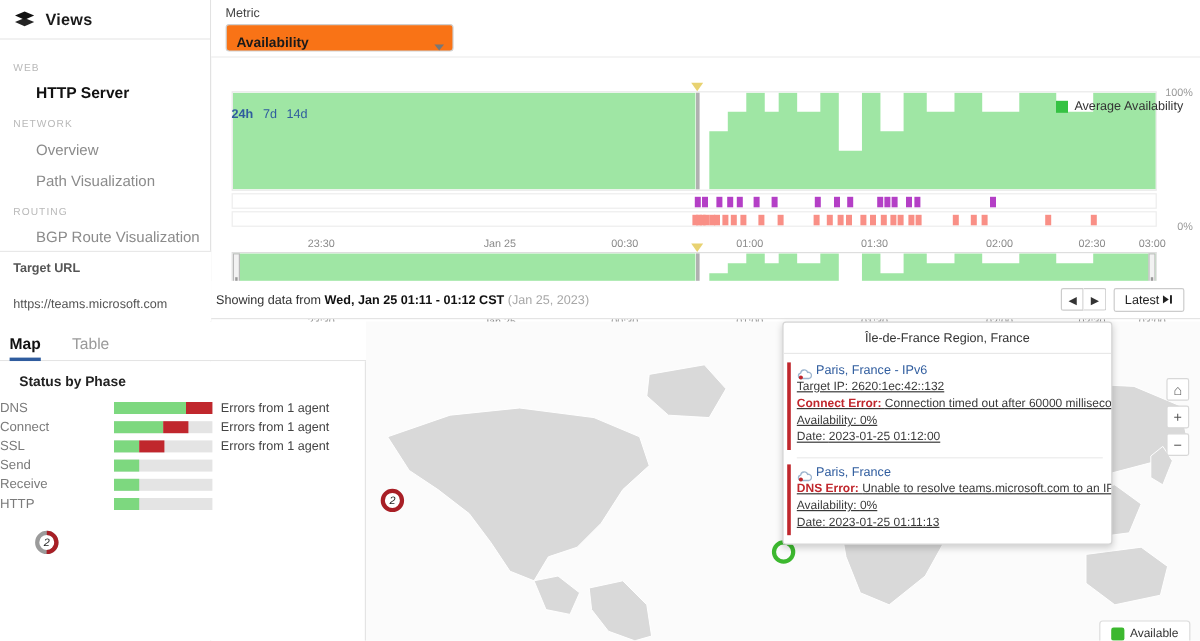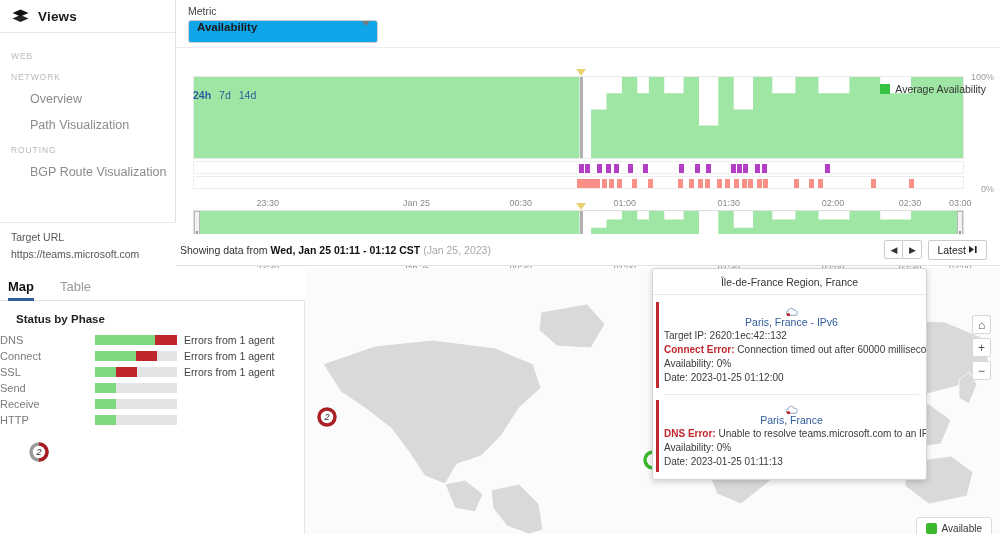--- a/index.html
+++ b/index.html
@@ -30,36 +30,36 @@
   .nav-item {
     font-size: 12.5px; color: #8b8b8b; padding: 5px 0 5px 30px;
     cursor: pointer; line-height: 16px;
   }
   .nav-item.active { color: #111; font-weight: bold; font-size: 13px; }
   .target-block {
     position: absolute; left: 0; bottom: 0; width: 176px;
     border-top: 1px solid #e8e8e8; padding: 8px 0 8px 11px;
     background: #fff;
   }
-  .target-label { font-size: 10.5px; color: #555; font-weight: normal; margin-bottom: 5px;}
+  .target-label { font-size: 10.5px; color: #555; font-weight: bold; margin-bottom: 18px;}
   .target-url { font-size: 10.5px; color: #555; }
 
   
   .target-block { bottom: 266px; }
 
   
   .main { position: absolute; left: 176px; top: 0; width: 824px; height: 534px; }
   .metric-bar {
     height: 48px; padding: 5px 0 0 12px; background: #fff;
     border-bottom: 1px solid #ededed;
   }
   .metric-label { font-size: 10.5px; color: #444; margin-bottom: 3px; }
   .metric-select {
     width: 190px; height: 23px; border: 1px solid #cfcfcf; border-radius: 3px;
-    background: #0ea5e9; display: flex; align-items: flex-start; justify-content: space-between;
+    background: #f97316; display: flex; align-items: flex-end; justify-content: space-between;
     padding: 0 7px 0 8px; cursor: pointer;
   }
   .metric-value { font-size: 11.5px; font-weight: bold; color: #1a1a1a; }
   .caret-down {
     width: 0; height: 0; border-left: 4px solid transparent;
     border-right: 4px solid transparent; border-top: 5px solid #777;
   }
 
   .chart-area { position: relative; padding: 0; }
   .range-btns { position: absolute; left: 17px; top: 13px; display: flex; gap: 8px; z-index: 5;}
@@ -216,23 +216,23 @@
     text-align: center; font-size: 10.5px; color: #333;
     padding: 7px 0 6px; border-bottom: 1px solid #e8e8e8;
   }
   .tt-body { padding: 5px 0 4px 0; }
   .tt-entry { position: relative; padding: 3px 7px 6px 11px; }
   .tt-entry::before {
     content: ""; position: absolute; left: 3px; top: 2px; bottom: 3px;
     width: 3px; background: #c0272d;
   }
   .tt-sep { height: 1px; background: #ebebeb; margin: 3px 7px 3px 11px; }
-  .tt-title { display: flex; align-items: center; gap: 3px; margin-bottom: 1px; flex-direction: column; }
+  .tt-title { display: flex; align-items: center; gap: 3px; margin-bottom: 1px; }
   .tt-agent { font-size: 10.5px; color: #2f5c9e; cursor: pointer; }
-  .tt-line { font-size: 10px; color: #3a3a3a; line-height: 14px; white-space: nowrap; }
+  .tt-line { font-size: 10px; color: #3a3a3a; line-height: 14px; white-space: nowrap; text-decoration: underline; }
   .tt-line .err { color: #c0272d; font-weight: bold; }
   .cloud-icon { width: 13px; height: 10px; display: block; }
 </style>
 </head>
 <body>
 
 <div class="app">
 
   <aside class="sidebar">
     <div class="views-header">
@@ -240,20 +240,21 @@
         <svg width="17" height="15" viewBox="0 0 17 15">
           <polygon points="8.5,0.5 16.5,4 8.5,7.5 0.5,4" fill="#111"></polygon>
           <polygon points="8.5,6 16.5,9.4 8.5,12.9 0.5,9.4" fill="#111" opacity="0.92"></polygon>
         </svg>
       </span>
       <span class="views-title">Views</span>
     </div>
 
     <nav class="nav">
       <div class="nav-group-label">WEB</div>
+      <div class="nav-item active">HTTP Server</div>
 
       <div class="nav-group-label">NETWORK</div>
       <div class="nav-item">Overview</div>
       <div class="nav-item">Path Visualization</div>
 
       <div class="nav-group-label">ROUTING</div>
       <div class="nav-item">BGP Route Visualization</div>
     </nav>
 
     <div class="target-block">

